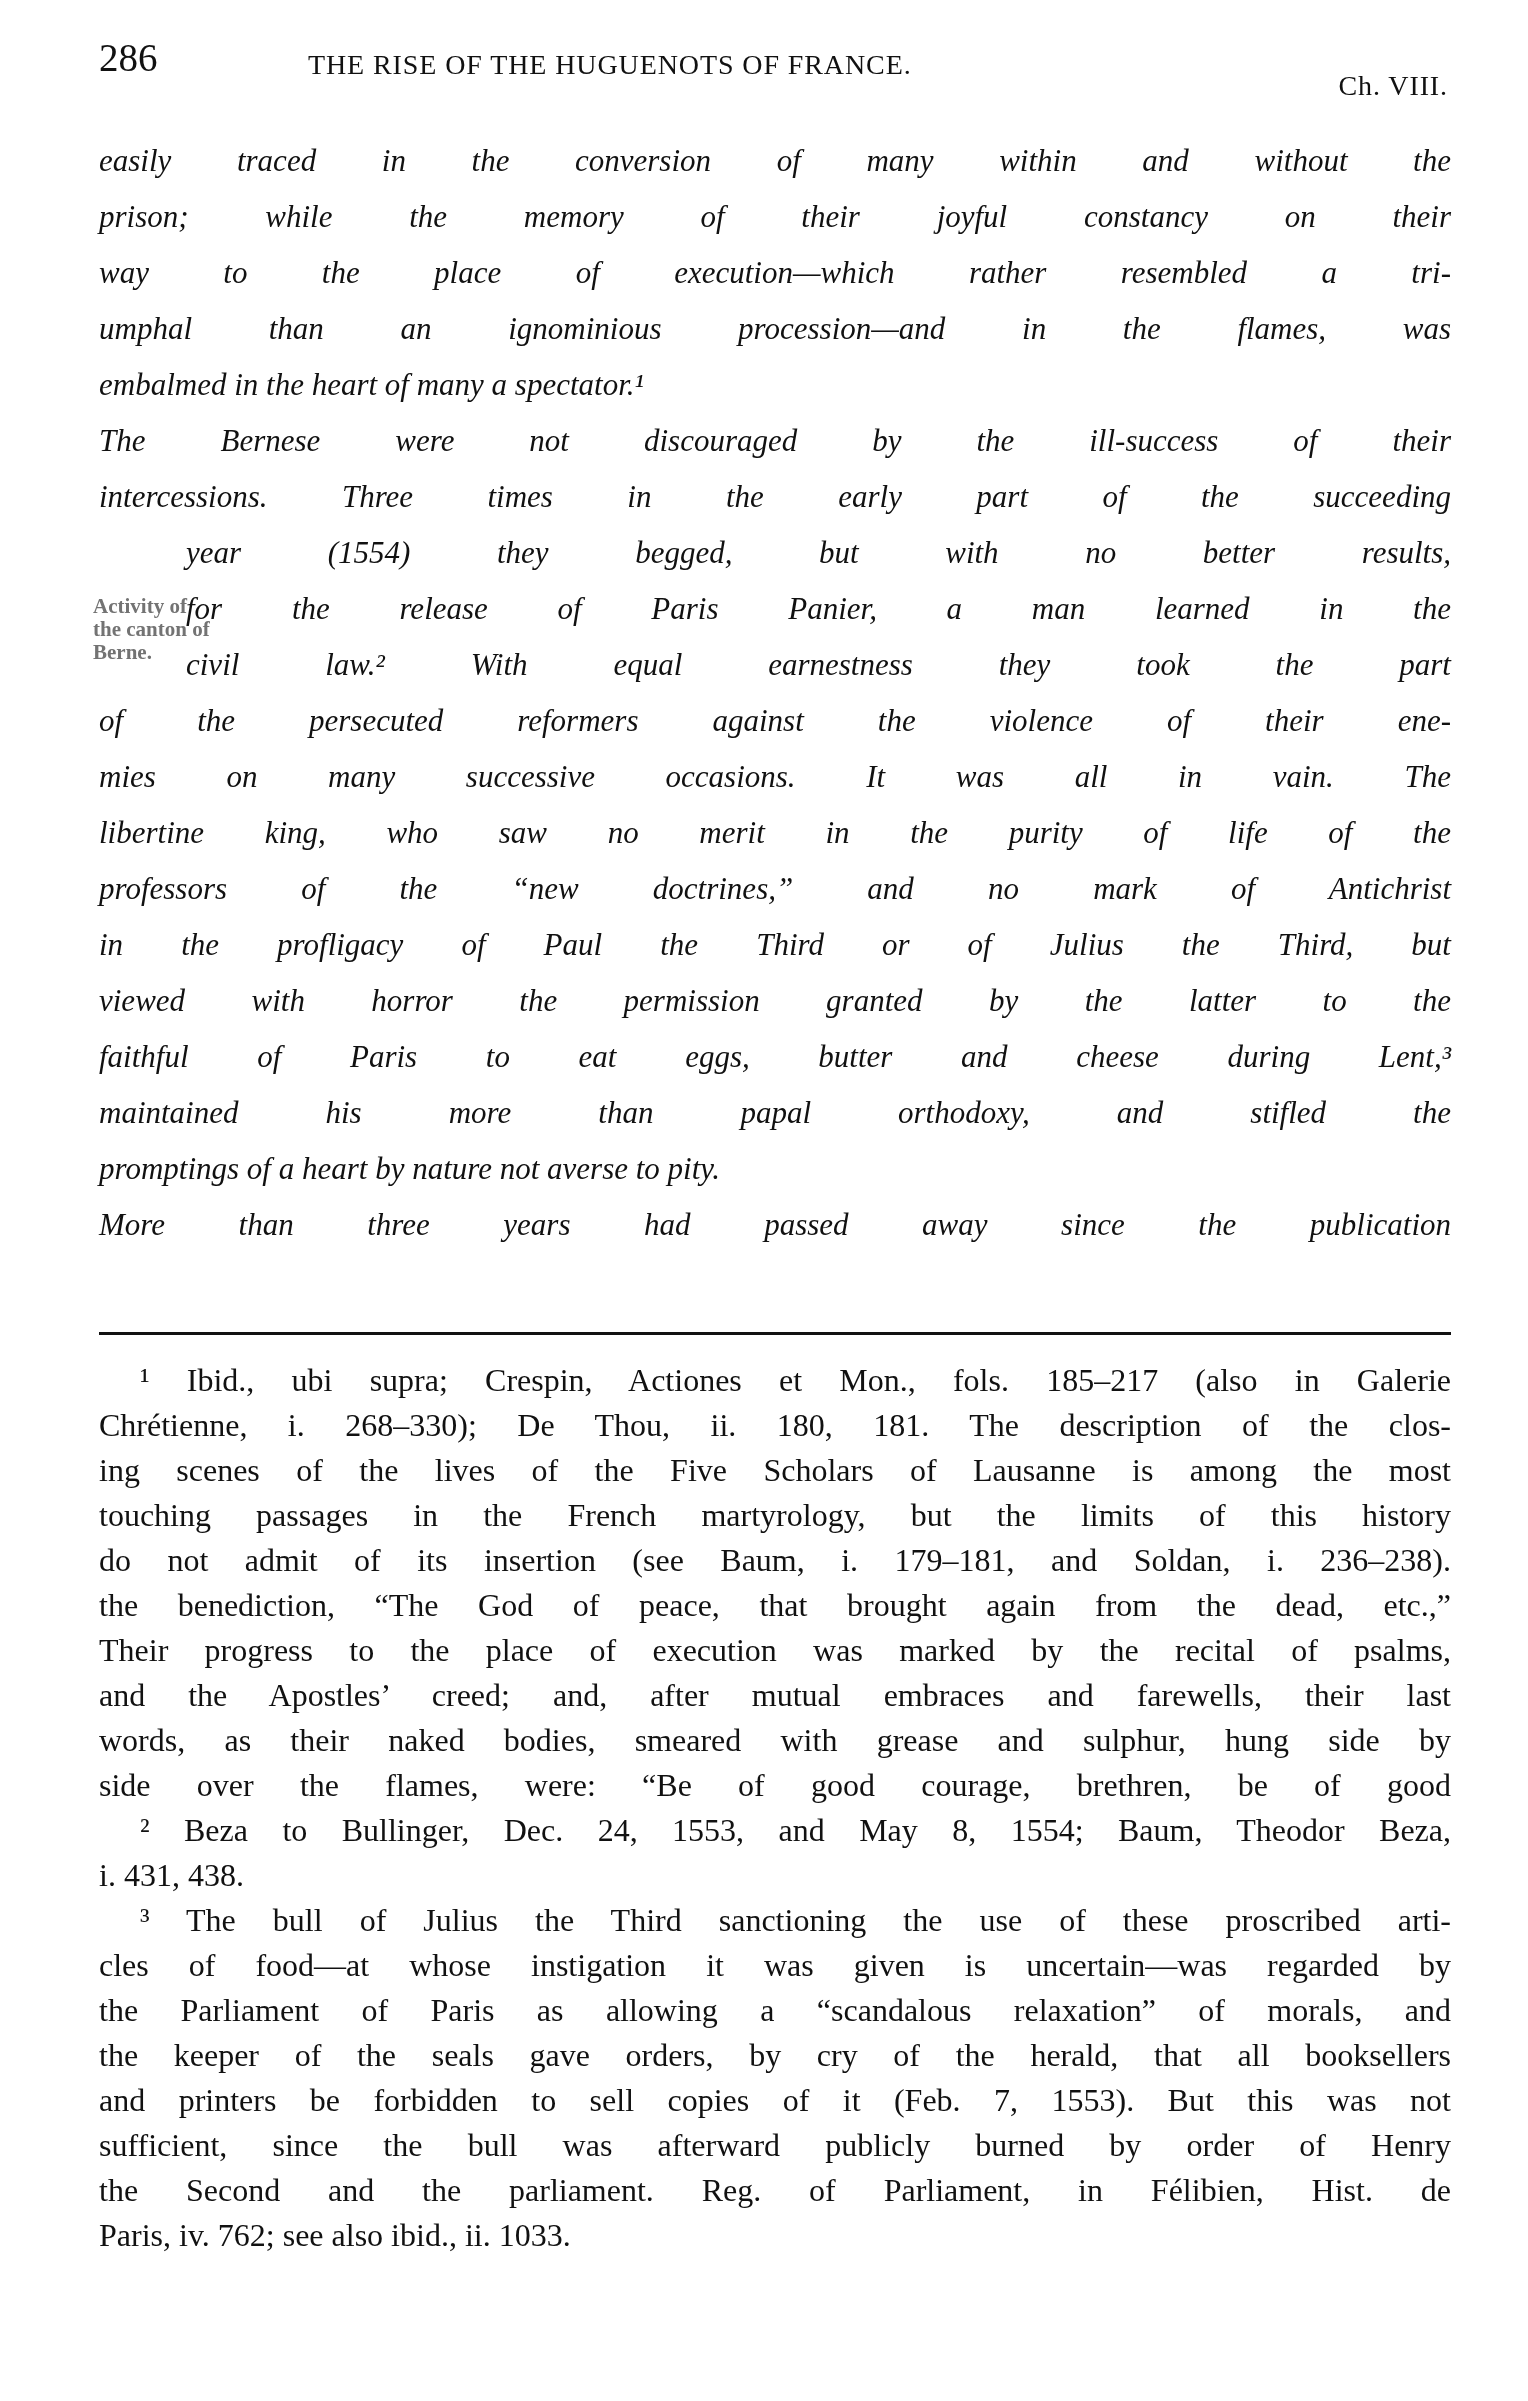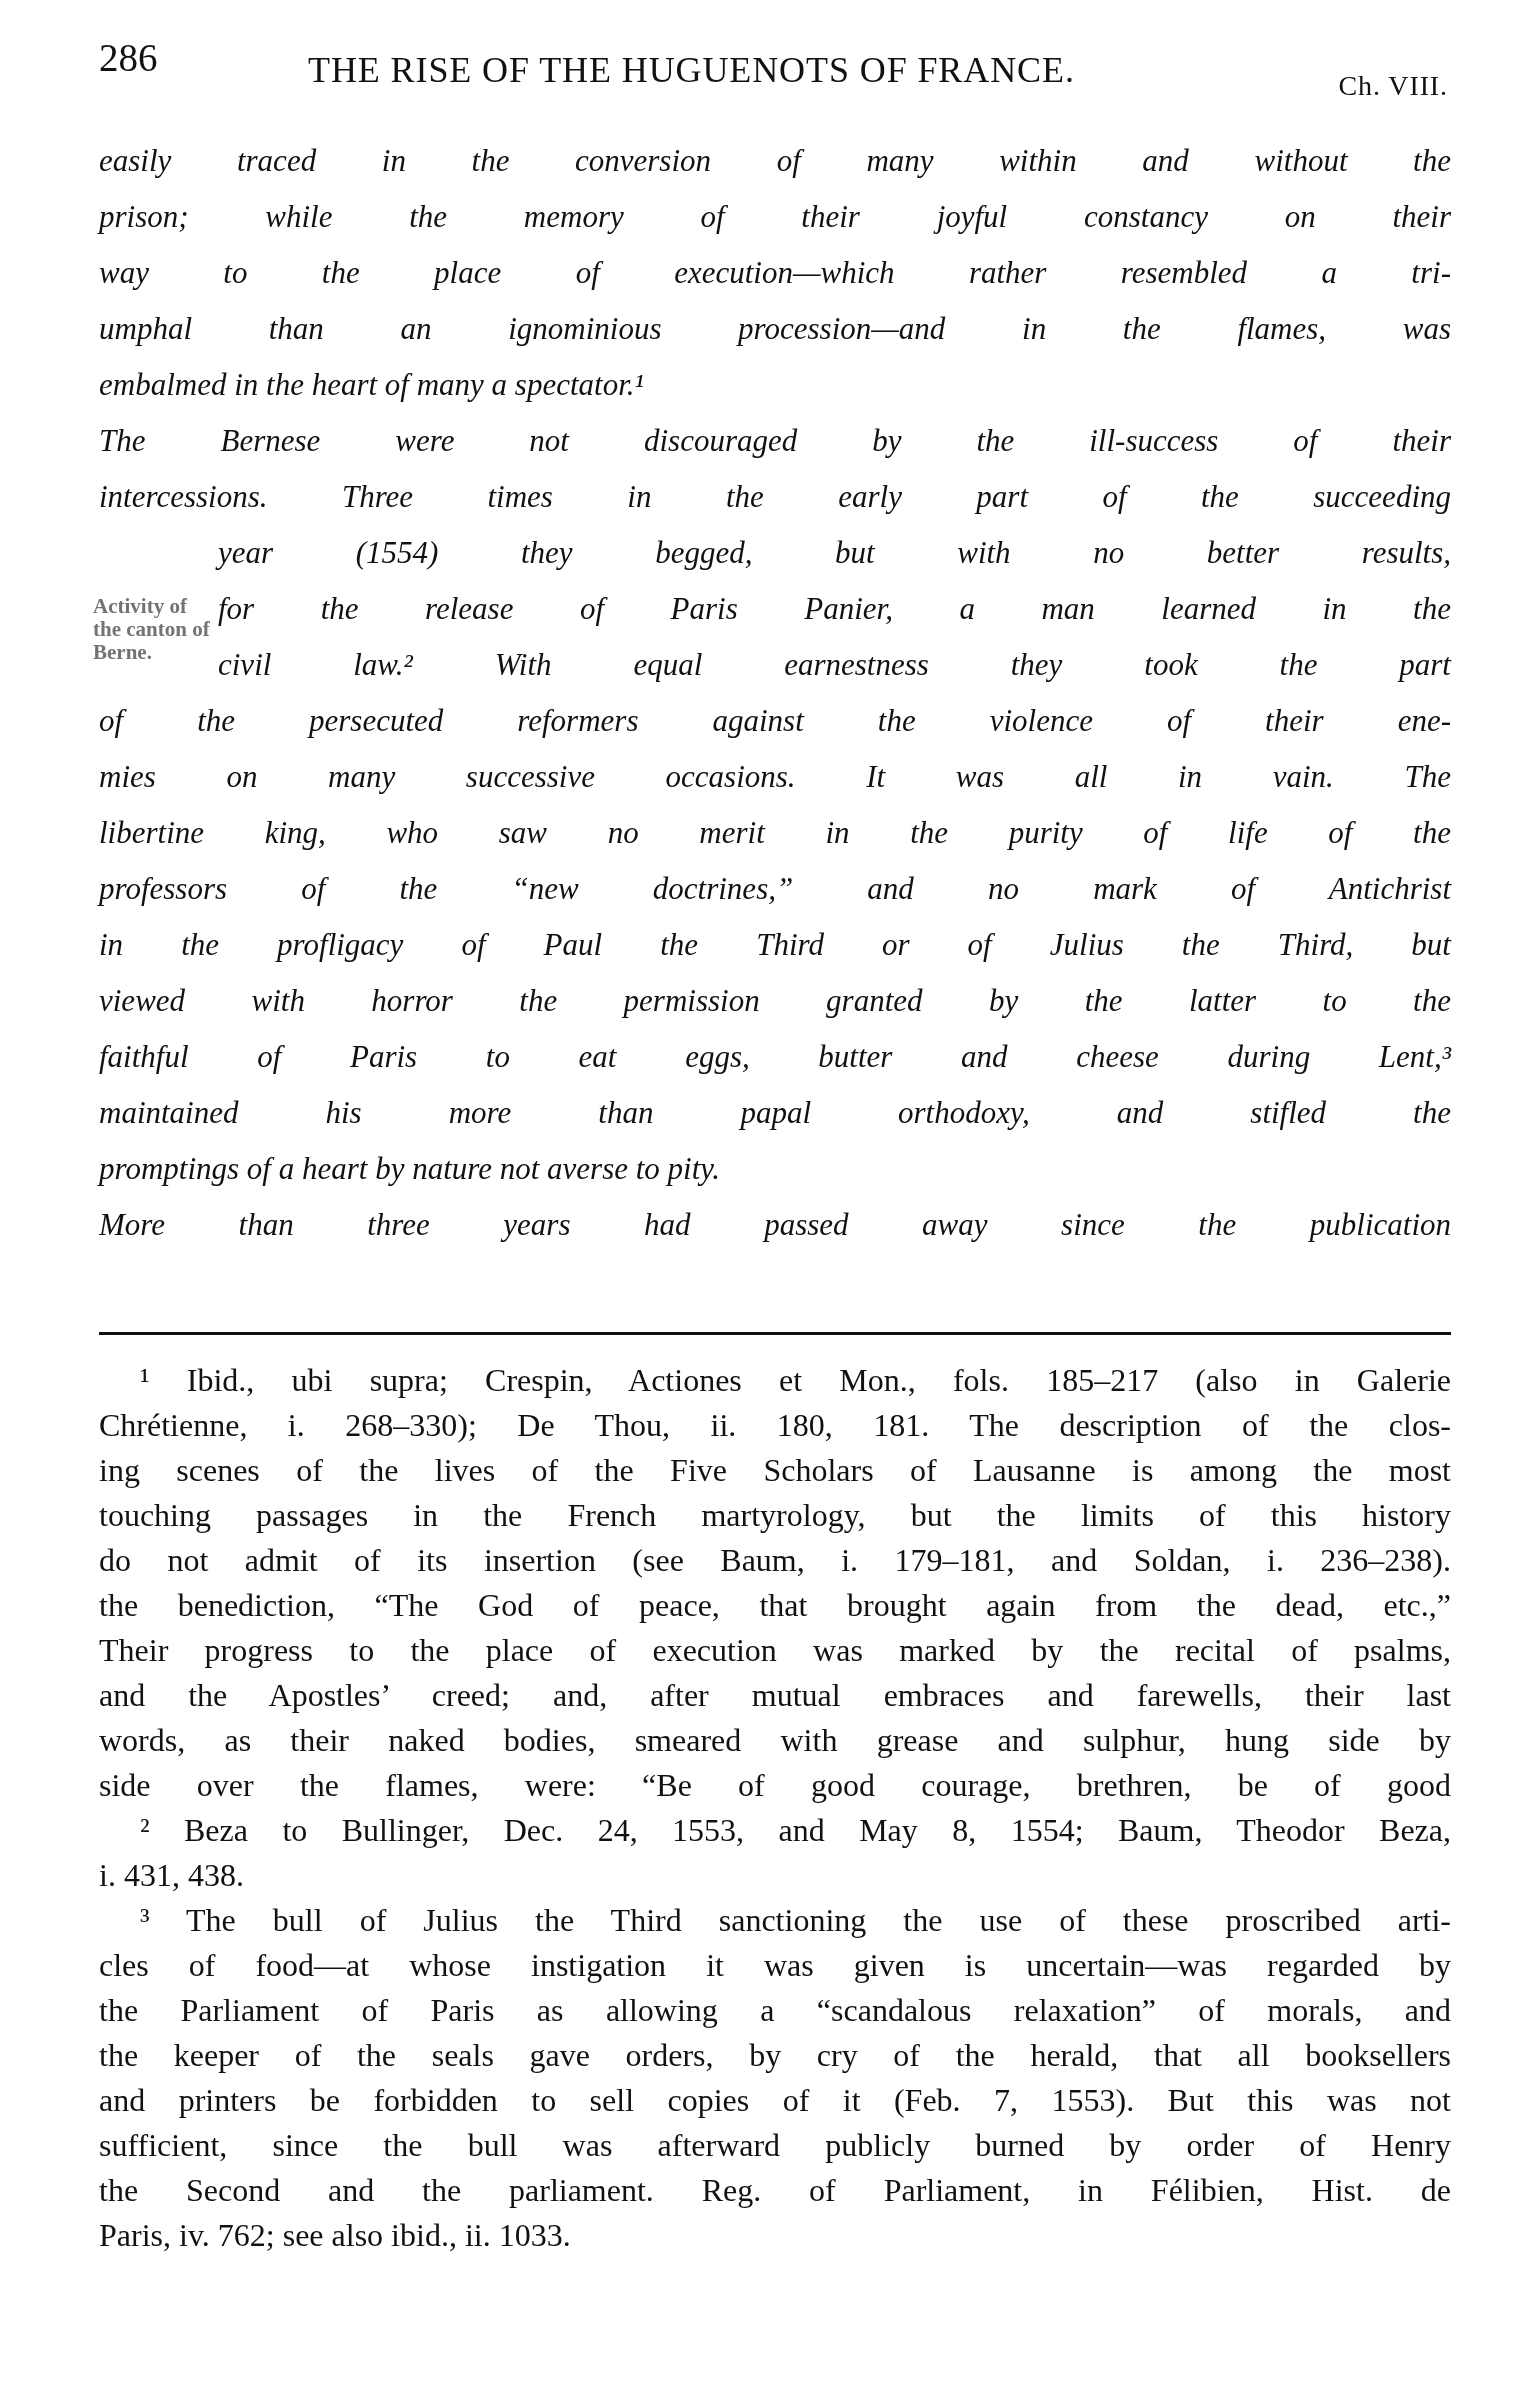--- a/index.html
+++ b/index.html
@@ -1,24 +1,24 @@
 <!DOCTYPE html>
 <html style="font-size:14px"><head>
 <meta charset="utf-8">
 <style>
   html, body { margin: 0; padding: 0; background: #ffffff; }
   body { width: 1528px; height: 2401px; position: relative; overflow: hidden; color: #111; font-family: "Liberation Serif", "DejaVu Serif", serif; }
   .header { position: absolute; top: 35px; left: 99px; width: 1349px; height: 53px; }
   .page-num { position: absolute; left: 0; top: 0; font-size: 39px; }
-  .running-title { position: absolute; left: 209px; top: 14px; font-size: 36px; letter-spacing: 0.9px; }
+  .running-title { position: absolute; left: 209px; top: 14px; font-size: 28px; letter-spacing: 0.9px; }
   .chapter { position: absolute; right: 0; top: 14px; font-size: 28px; letter-spacing: 0.9px; margin-top: 21px; }
   .body { position: absolute; top: 133px; left: 99px; width: 1352px; }
   .line { height: 56px; font-size: 31px; line-height: 56px; text-align: justify; text-align-last: justify; white-space: nowrap; font-style: italic; }
   .line.last { text-align-last: left; }
-  .line.narrow { margin-left: 119px; }
+  .line.narrow { margin-left: 87px; }
   .sidenote { position: absolute; left: 93px; top: 595px; font-size: 21px; line-height: 23px; font-weight: bold; color: #737373; }
   .rule { position: absolute; left: 99px; top: 1332px; width: 1352px; height: 2.7px; background: #111; }
   .foot { position: absolute; top: 1358px; left: 99px; width: 1352px; }
   .fline { height: 45px; font-size: 32px; line-height: 45px; text-align: justify; text-align-last: justify; white-space: nowrap; }
   .fline.last { text-align-last: left; }
   .fline.indent { padding-left: 41px; }
 </style>
 </head>
 <body>
 

